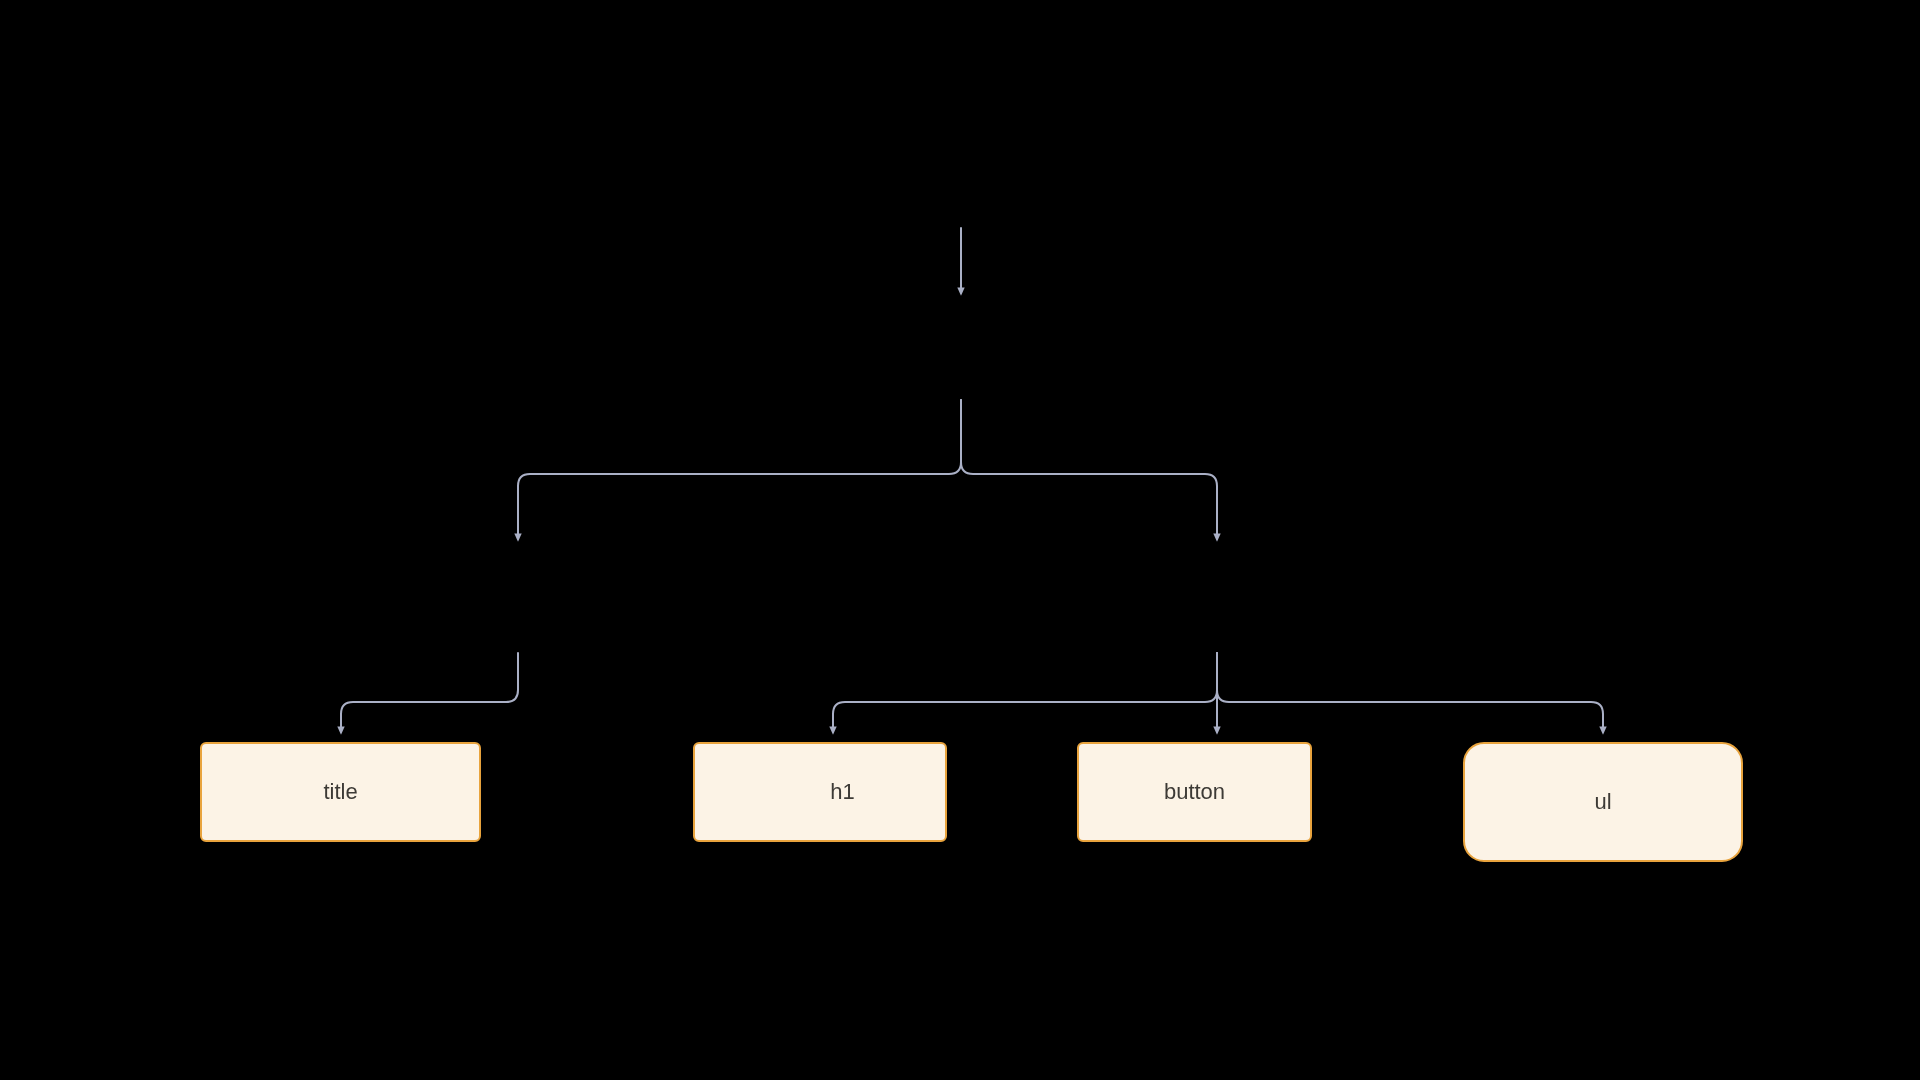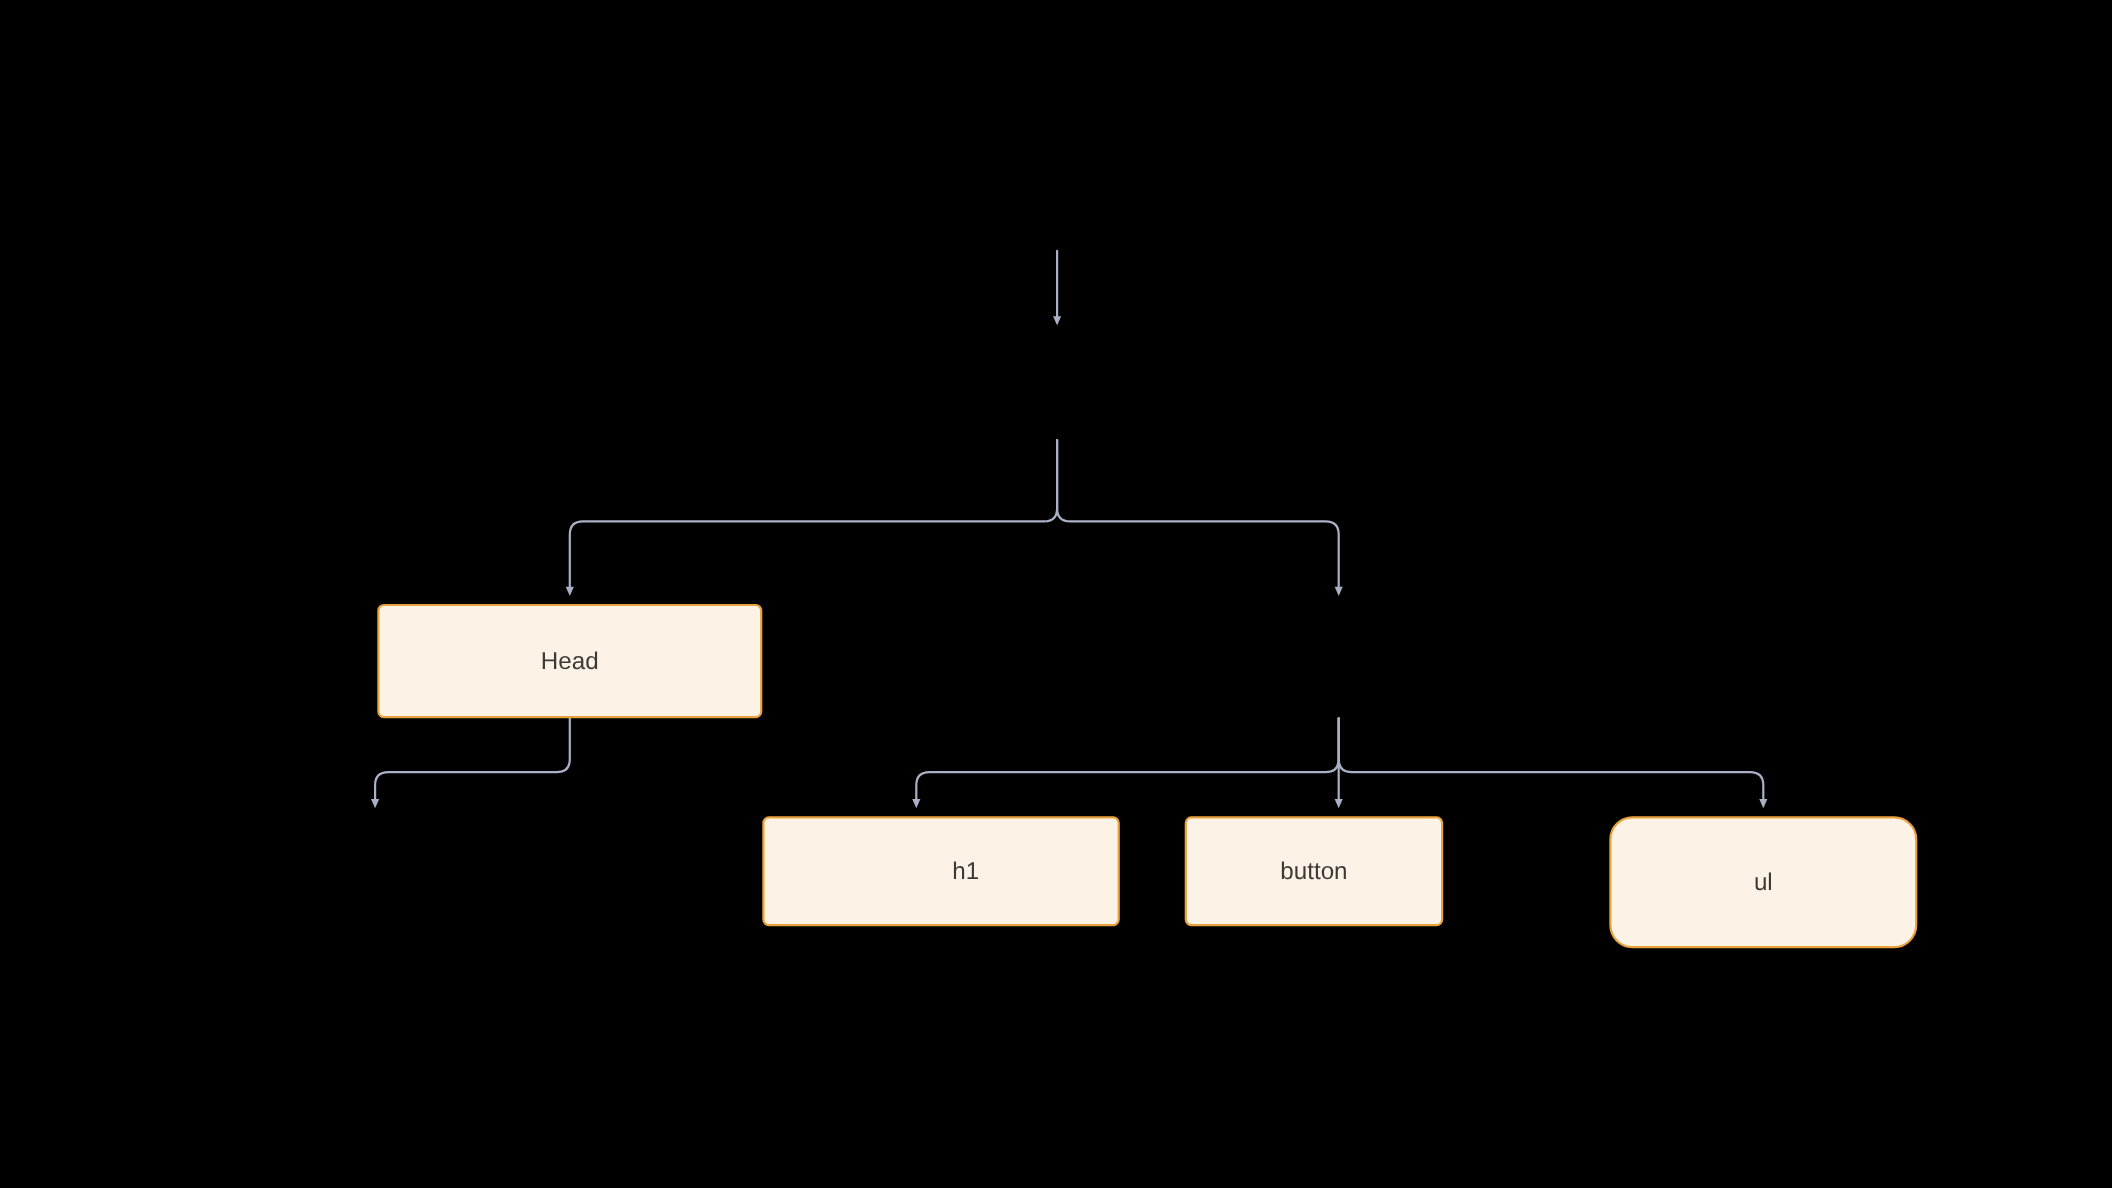--- a/index.html
+++ b/index.html
@@ -80,27 +80,27 @@
       <path d="M1217,653 L1217,690 Q1217,702 1205,702 L845,702 Q833,702 833,714 L833,731" marker-end="url(#arrowhead)"></path>
 
       <path d="M1217,653 L1217,731" marker-end="url(#arrowhead)"></path>
 
       <path d="M1217,653 L1217,690 Q1217,702 1229,702 L1591,702 Q1603,702 1603,714 L1603,731" marker-end="url(#arrowhead)"></path>
     </g>
   </svg>
 
 
 
-  <div class="node node-branch" style="left:343px; top:549px; width:350px; height:104px;">
-    <span class="node-label">Head</span>
+
+
+  <div class="node node-leaf" style="left:200px; top:742px; width:281px; height:100px;">
+    <span class="node-label">title</span>
   </div>
 
-
-
-  <div class="node node-leaf" style="left:693px; top:742px; width:325px; height:100px;padding-left:45px;">
+  <div class="node node-leaf" style="left:693px; top:742px; width:254px; height:100px;padding-left:45px;">
     <span class="node-label">h1</span>
   </div>
 
   <div class="node node-leaf" style="left:1077px; top:742px; width:235px; height:100px;">
     <span class="node-label">button</span>
   </div>
 
   <div class="node node-leaf" style="left:1463px; top:742px; width:280px; height:120px;border-radius:21px;">
     <span class="node-label">ul</span>
   </div>

